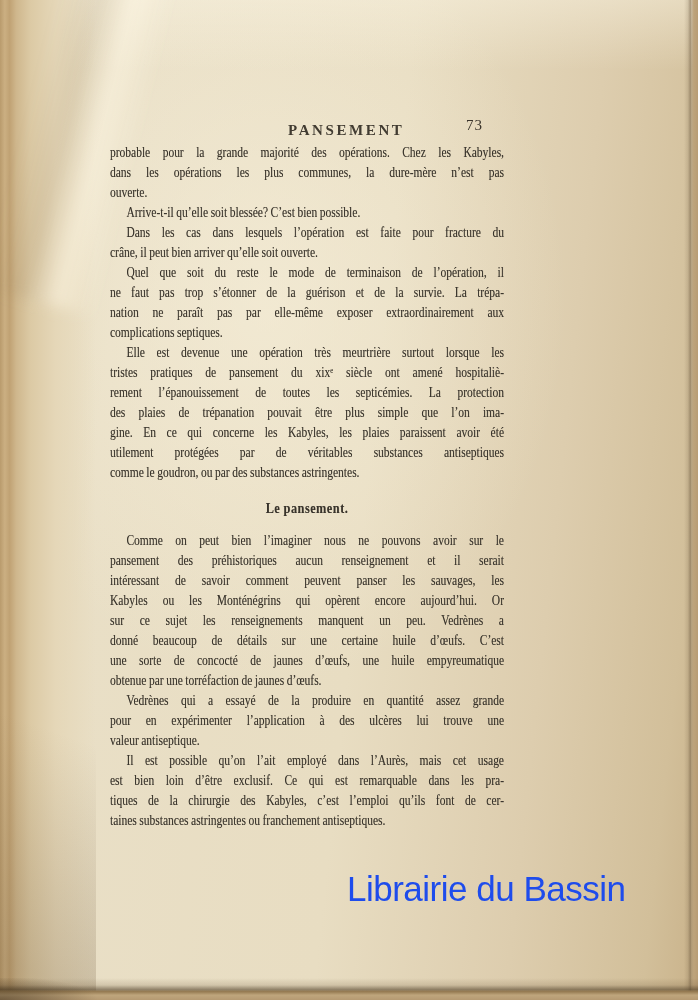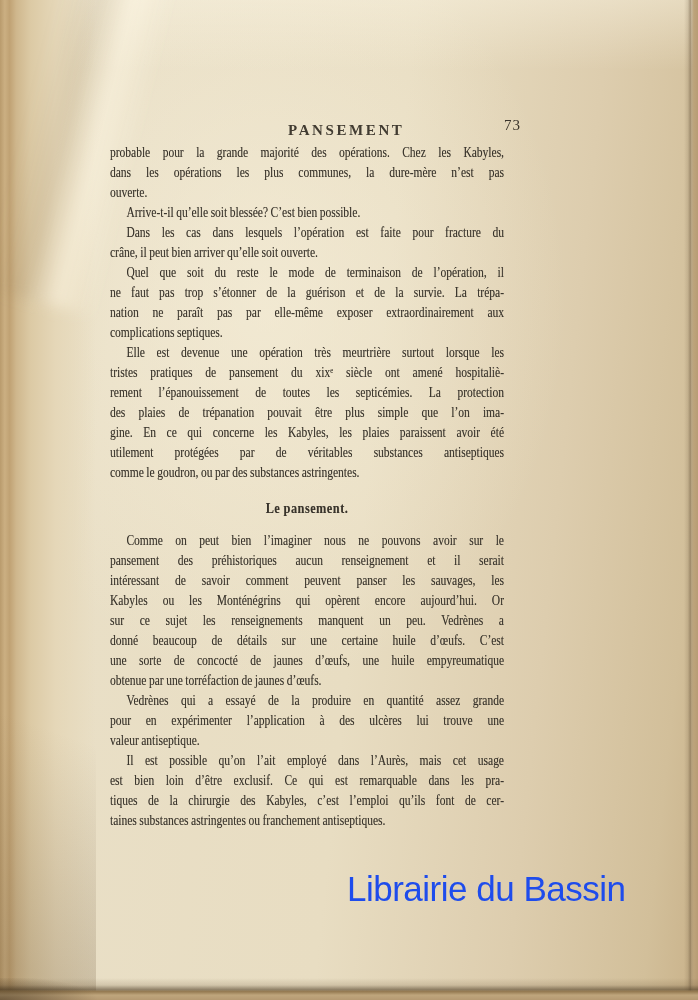--- a/index.html
+++ b/index.html
@@ -53,21 +53,21 @@
   }
 
   
   .running-header { position: absolute; left: 0; top: 0; width: 698px; height: 0; color: #433d33; }
   .rh-title {
     position: absolute; left: 288px; top: 122px;
     font-size: 15px; font-weight: bold; letter-spacing: 2.6px; white-space: nowrap;
     color: #413b31;
   }
   .rh-num {
-    position: absolute; left: 504px; top: 117px;
+    position: absolute; left: 466px; top: 117px;
     font-size: 15px; letter-spacing: 1px; color: #3a342b;
   }
 
   .text-body {
     position: absolute; left: 110px; top: 143px; width: 480px;
     transform: scaleX(0.8208); transform-origin: 0 0;
     font-size: 14px; line-height: 20px; color: #38332b;
     word-spacing: -0.4px;
     text-shadow: 0.2px 0.2px 0 rgba(56,51,43,0.35);
   }

